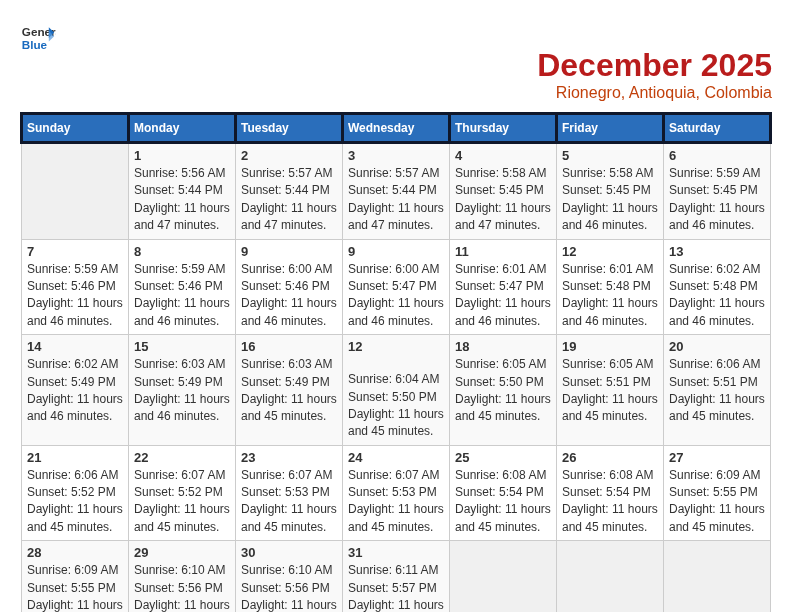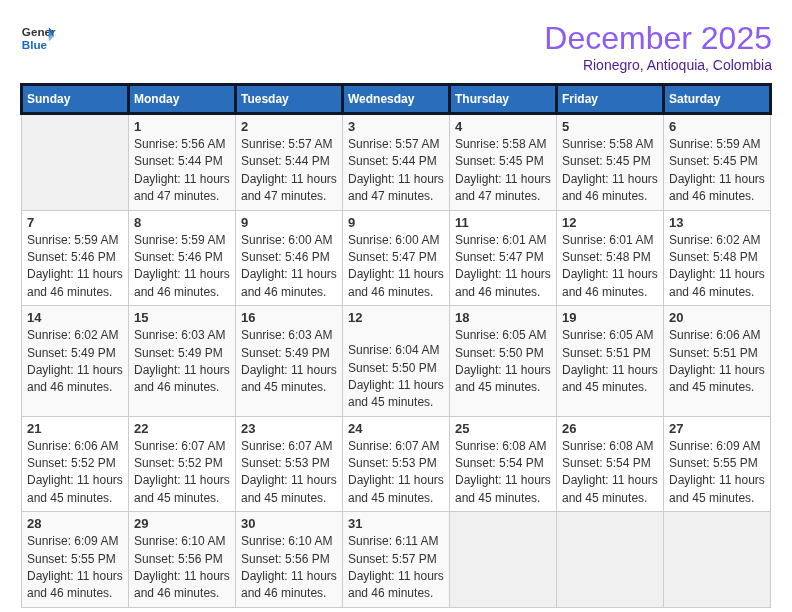--- a/index.html
+++ b/index.html
@@ -23,26 +23,27 @@
     }
     .logo-icon {
       width: 36px;
       height: 36px;
     }
     .title-area {
       text-align: right;
     }
     .main-title {
       font-size: 32px;
-      font-weight: normal;
-      color: #8b5cf6;
+      font-weight: bold;
+      color: #b91c1c;
+      margin-top: 27px;
     }
     .subtitle {
-      font-size: 14px;
-      color: #4c1d95;
+      font-size: 16px;
+      color: #c2410c;
     }
     table {
       width: 100%;
       border-collapse: collapse;
       font-size: 10.5px;
     }
     thead tr th {
       background-color: #2a6ebb;
       color: #fff;
       padding: 6px 4px;

